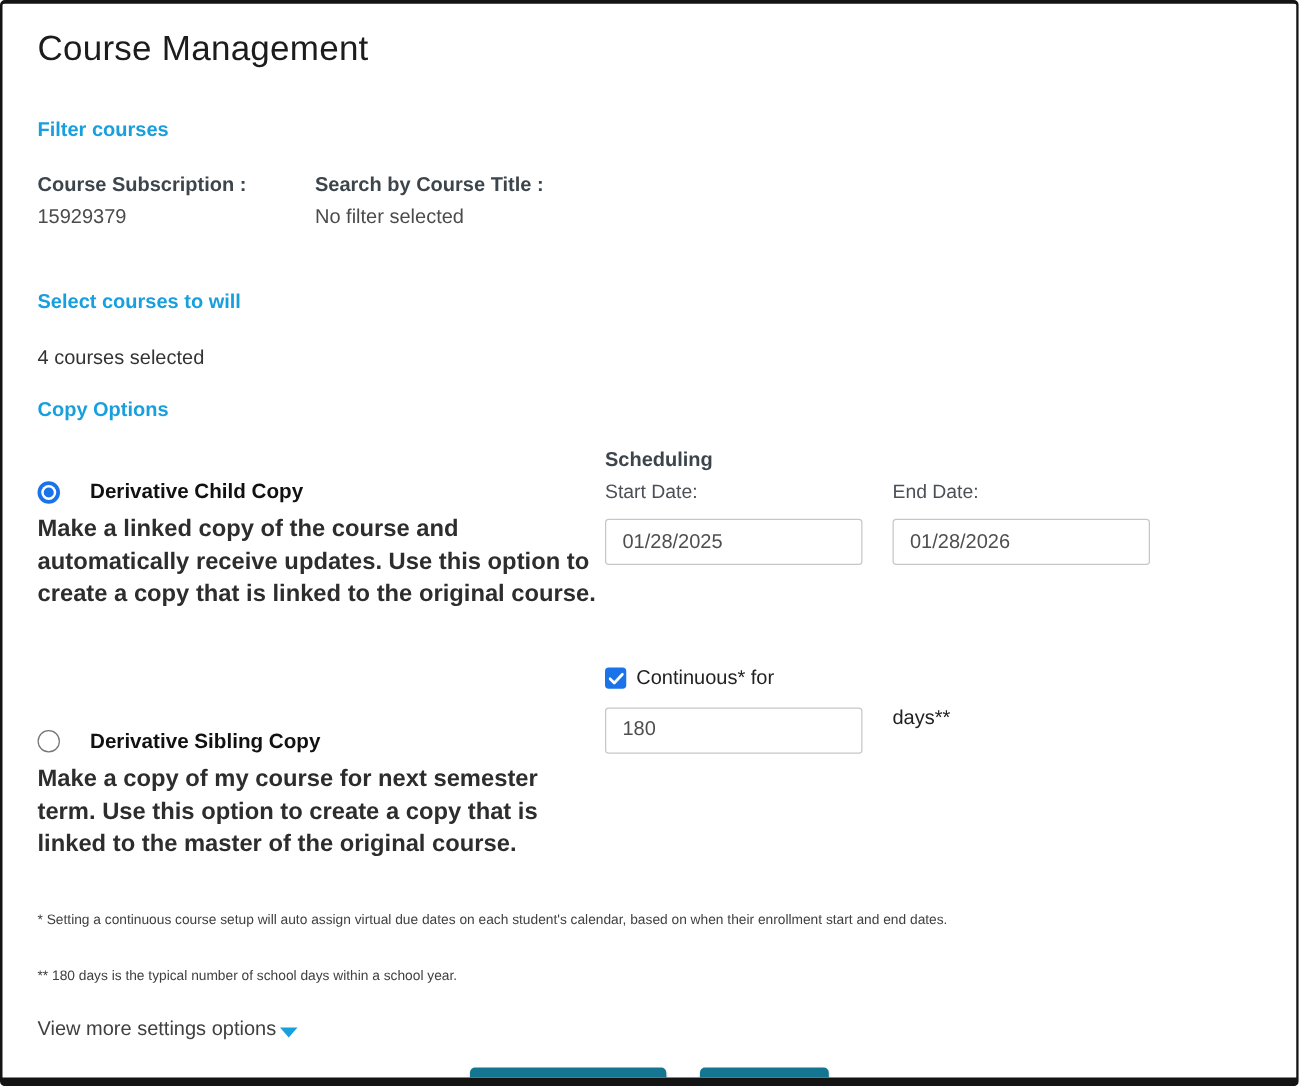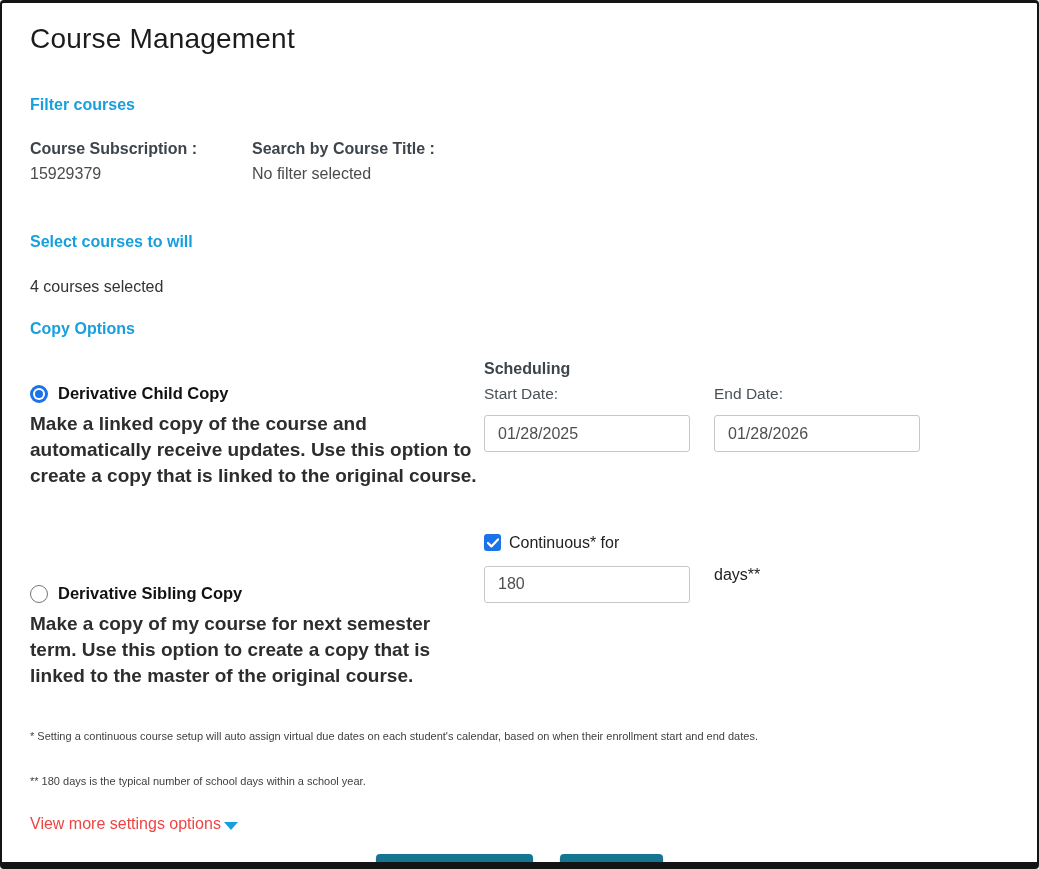--- a/index.html
+++ b/index.html
@@ -62,22 +62,22 @@
     display: grid;
     grid-template-columns: 454px 1fr;
     margin-top: 22px;
     row-gap: 44px;
   }
   .opt-left { padding-top: 24px; }
   .opt-left-2 { padding-top: 2px; margin-top: 48px; }
 
   .radio-row {
     display: flex;
-    align-items: flex-end;
-    gap: 10px;
+    align-items: center;
+    gap: 24px;
   }
   .radio {
     width: 18px; height: 18px;
     border-radius: 50%;
     flex: 0 0 18px;
   }
   .radio.checked {
     background: #1a73e8;
     display: flex; align-items: center; justify-content: center;
   }
@@ -166,21 +166,21 @@
     color: #3f3f3f;
     line-height: 1.4;
     max-width: 965px;
   }
   .footnote-1 { margin-top: 40px; }
   .footnote-2 { margin-top: 29px; }
 
   .view-more {
     margin-top: 26px;
     font-size: 16px;
-    color: #ef4444;
+    color: #404040;
     display: inline-flex;
     align-items: center;
     cursor: pointer;
   }
   .caret-down {
     width: 0; height: 0;
     margin-left: 3px;
     margin-top: 3px;
     border-left: 7px solid transparent;
     border-right: 7px solid transparent;

